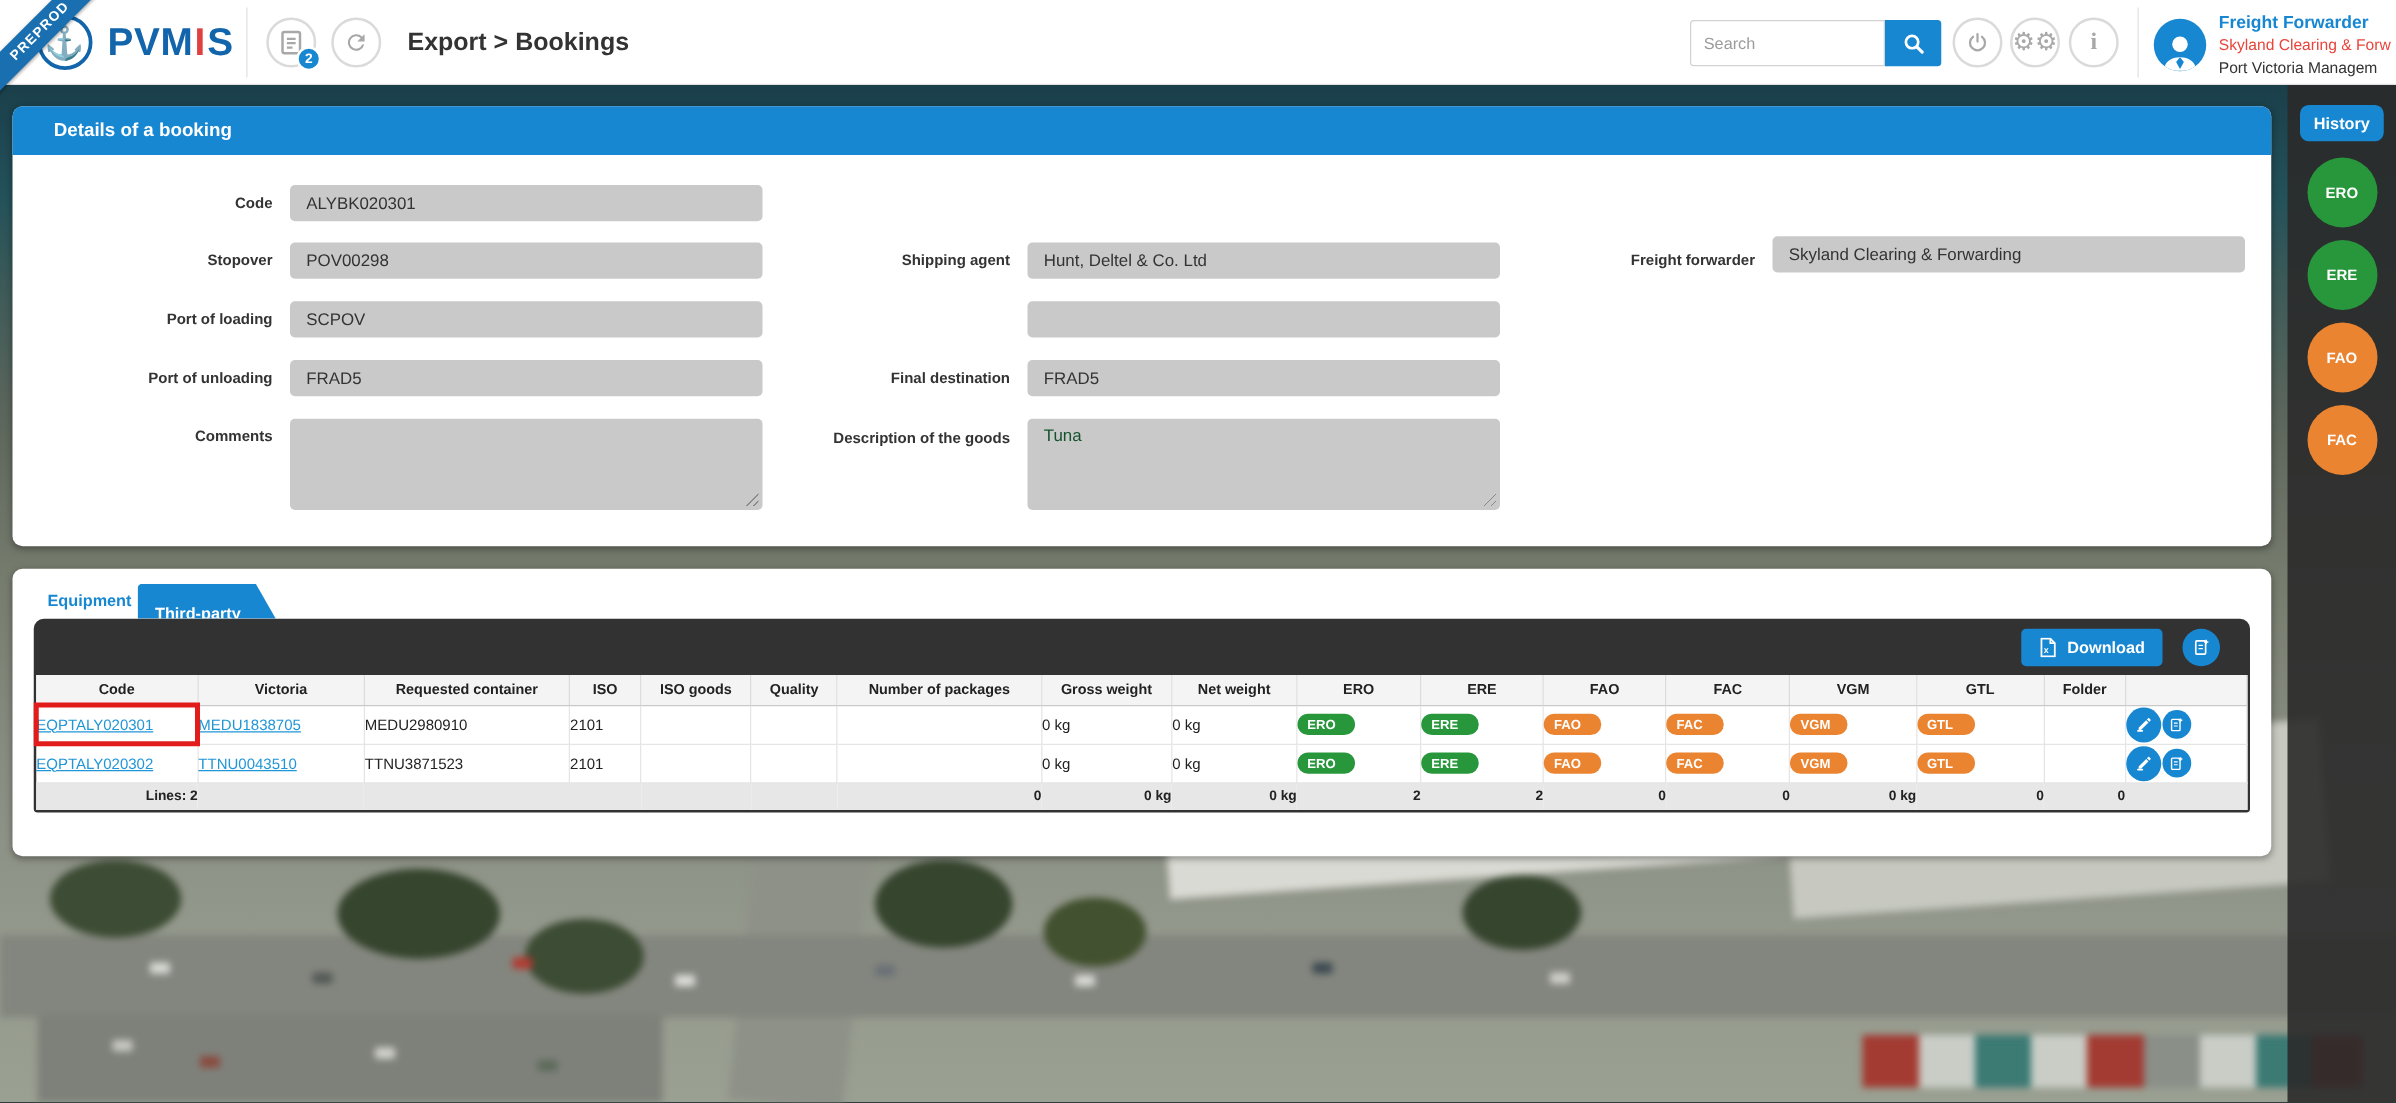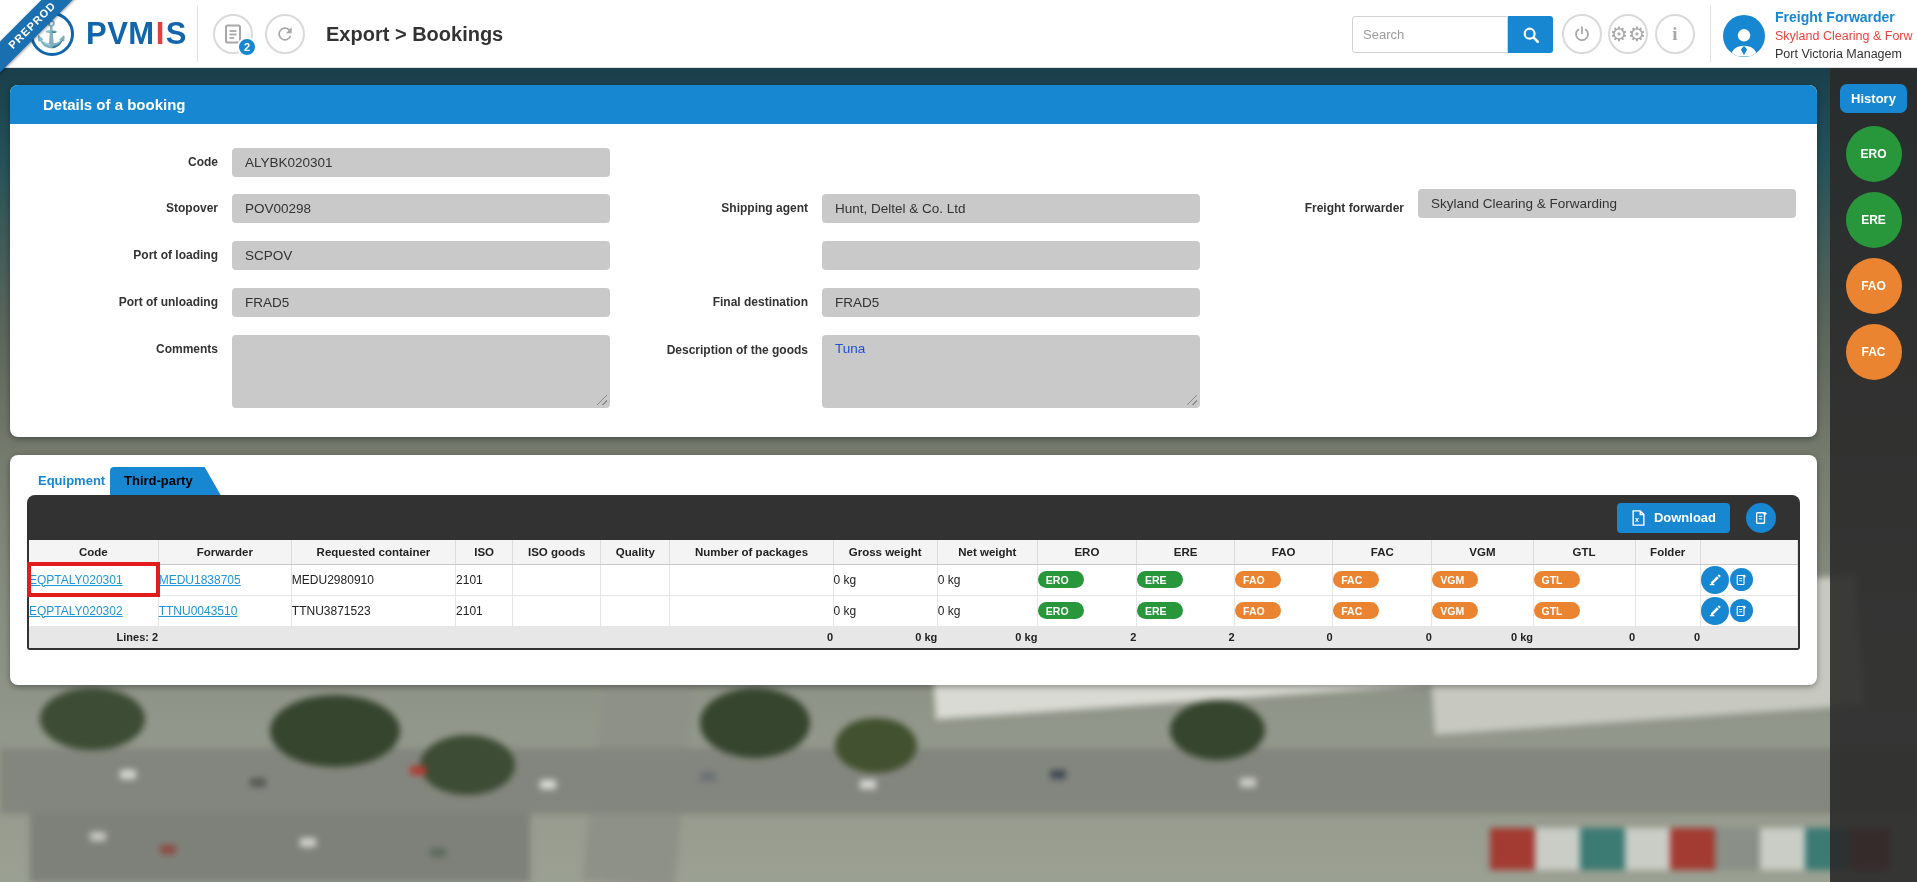--- a/index.html
+++ b/index.html
@@ -56,28 +56,28 @@
   .gear-glyph{font-size:20px;line-height:1}
   .info-glyph{font-size:19px;font-weight:700;font-family:"Liberation Serif",serif}
 
   
   .card{position:absolute;background:#fff;border-radius:8px;box-shadow:0 2px 6px rgba(0,0,0,.35);z-index:20}
   .details-card{left:10px;top:85px;width:1807px;height:352px}
   .card-head{height:39px;background:var(--accent-blue);border-radius:8px 8px 0 0;display:flex;align-items:center;padding-left:33px;color:#fff;font-size:15px;font-weight:700}
   .fld-label{position:absolute;font-size:12px;font-weight:700;color:#333;text-align:right;line-height:29px}
   .fld-input{position:absolute;height:29px;background:#c9c9c9;border:none;border-radius:4px;padding:0 13px;font-size:13.5px;color:#333;font-family:"Liberation Sans",sans-serif}
   .ta-wrap{position:absolute}
-  .fld-ta{width:100%;height:100%;background:#c9c9c9;border:none;border-radius:4px;padding:6px 13px;font-size:13.5px;color:#1d4ed8;resize:none;font-family:"Liberation Sans",sans-serif}
+  .fld-ta{width:100%;height:100%;background:#c9c9c9;border:none;border-radius:4px;padding:6px 13px;font-size:13.5px;color:#14532d;resize:none;font-family:"Liberation Sans",sans-serif}
   .grip{position:absolute;right:3px;bottom:3px;width:11px;height:11px;background:repeating-linear-gradient(135deg,#8a8a8a 0 1px,transparent 1px 4px);clip-path:polygon(100% 0,100% 100%,0 100%);pointer-events:none}
 
   
   .table-card{left:10px;top:455px;width:1807px;height:230px}
   .tab{position:absolute;top:12px;height:28px;line-height:28px;font-size:13px;font-weight:700;cursor:pointer}
   .tab-equipment{left:28px;color:var(--accent-blue)}
-  .tab-third{left:100px;background:var(--accent-blue);color:#000000;padding:0 28px 0 14px;clip-path:polygon(0 0,calc(100% - 16px) 0,100% 100%,0 100%);border-top-left-radius:4px}
+  .tab-third{left:100px;background:var(--accent-blue);color:#ffffff;padding:10px 28px 0 14px;clip-path:polygon(0 0,calc(100% - 16px) 0,100% 100%,0 100%);border-top-left-radius:4px}
   .dark-wrap{position:absolute;left:17px;top:40px;width:1773px;background:var(--dark-panel);border-radius:8px 8px 3px 3px;padding:0 2px 2px}
   .dark-toolbar{height:45px;display:flex;align-items:center;justify-content:flex-end;gap:16px;padding-right:22px}
   .dl-btn{height:30px;background:var(--accent-blue);color:#fff;border:none;border-radius:4px;font-size:13px;font-weight:700;display:flex;align-items:center;gap:8px;padding:0 14px;cursor:pointer;font-family:"Liberation Sans",sans-serif}
   .round-blue{width:30px;height:30px;border-radius:50%;background:var(--accent-blue);border:none;display:flex;align-items:center;justify-content:center;cursor:pointer}
   table{width:100%;border-collapse:collapse;table-layout:fixed;background:#fff;color:#222}
   thead th{height:24px;background:#f4f4f4;font-size:11.5px;font-weight:700;border-right:1px solid #dcdcdc;border-bottom:1px solid #c9c9c9;overflow:hidden;white-space:nowrap}
   tbody td{height:31px;text-align:left;font-size:12px;border-right:1px solid #e5e5e5;border-bottom:1px solid #e5e5e5;overflow:visible;white-space:nowrap}
   tfoot td{height:22px;background:#e7e7e7;font-size:11px;font-weight:700;text-align:right;border-top:1px solid #bdbdbd}
   .cell-link{color:var(--link-blue);text-decoration:underline;cursor:pointer}
   .hl-red{outline:4px solid var(--highlight-red);outline-offset:-2px;position:relative}
@@ -283,21 +283,21 @@
             <col style="width:98px">
           <col style="width:99px">
             <col style="width:101px">
             <col style="width:102px">
             <col style="width:65px">
           <col style="width:97px">
         </colgroup>
         <thead>
           <tr>
             <th>Code</th>
-            <th>Forwarder</th>
+            <th>Victoria</th>
             <th>Requested container</th>
             <th>ISO</th>
             <th>ISO goods</th>
             <th>Quality</th>
             <th>Number of packages</th>
             <th>Gross weight</th>
             <th>Net weight</th>
             <th>ERO</th>
             <th>ERE</th>
             <th>FAO</th>

